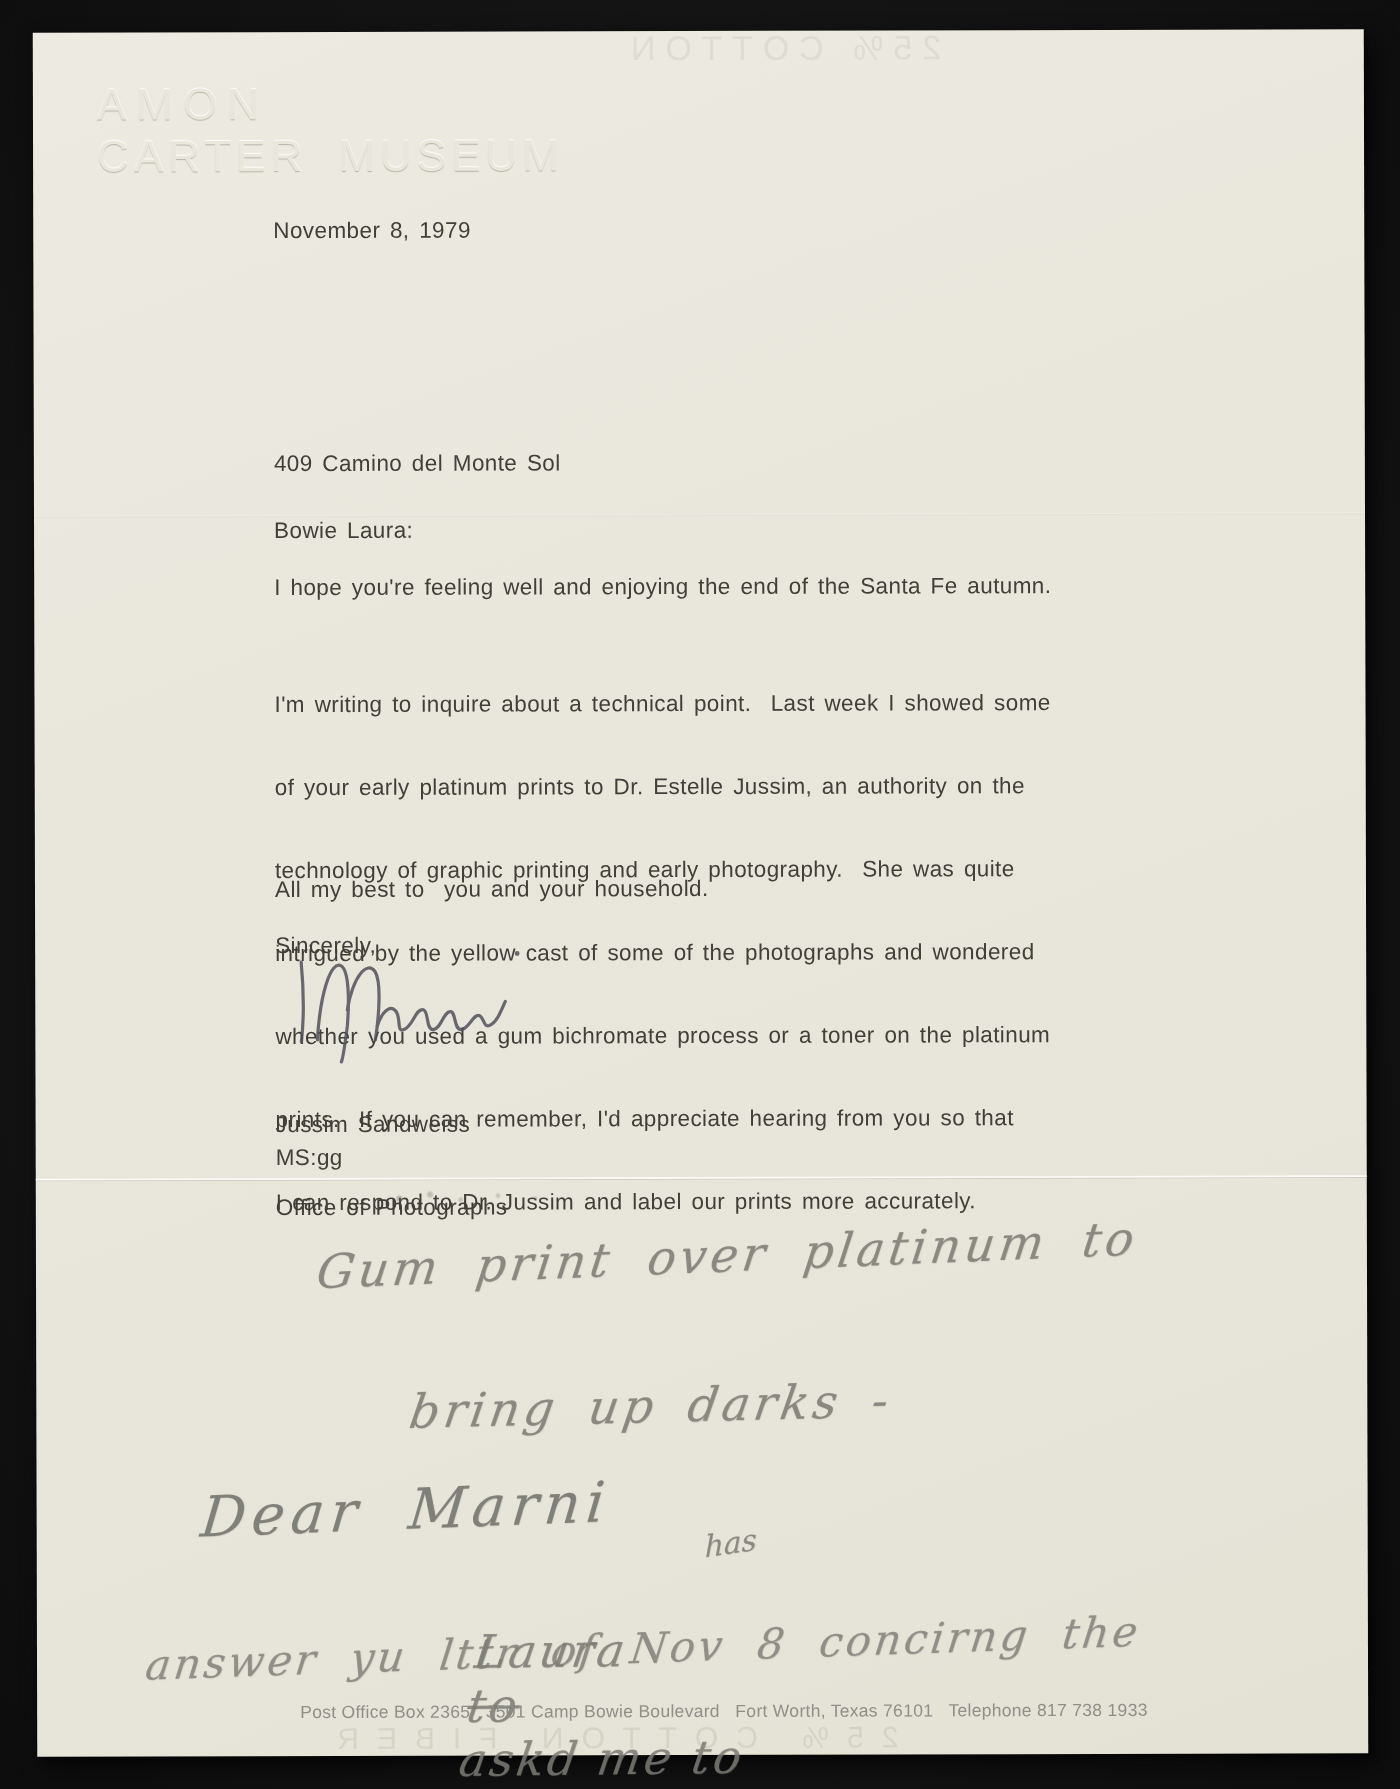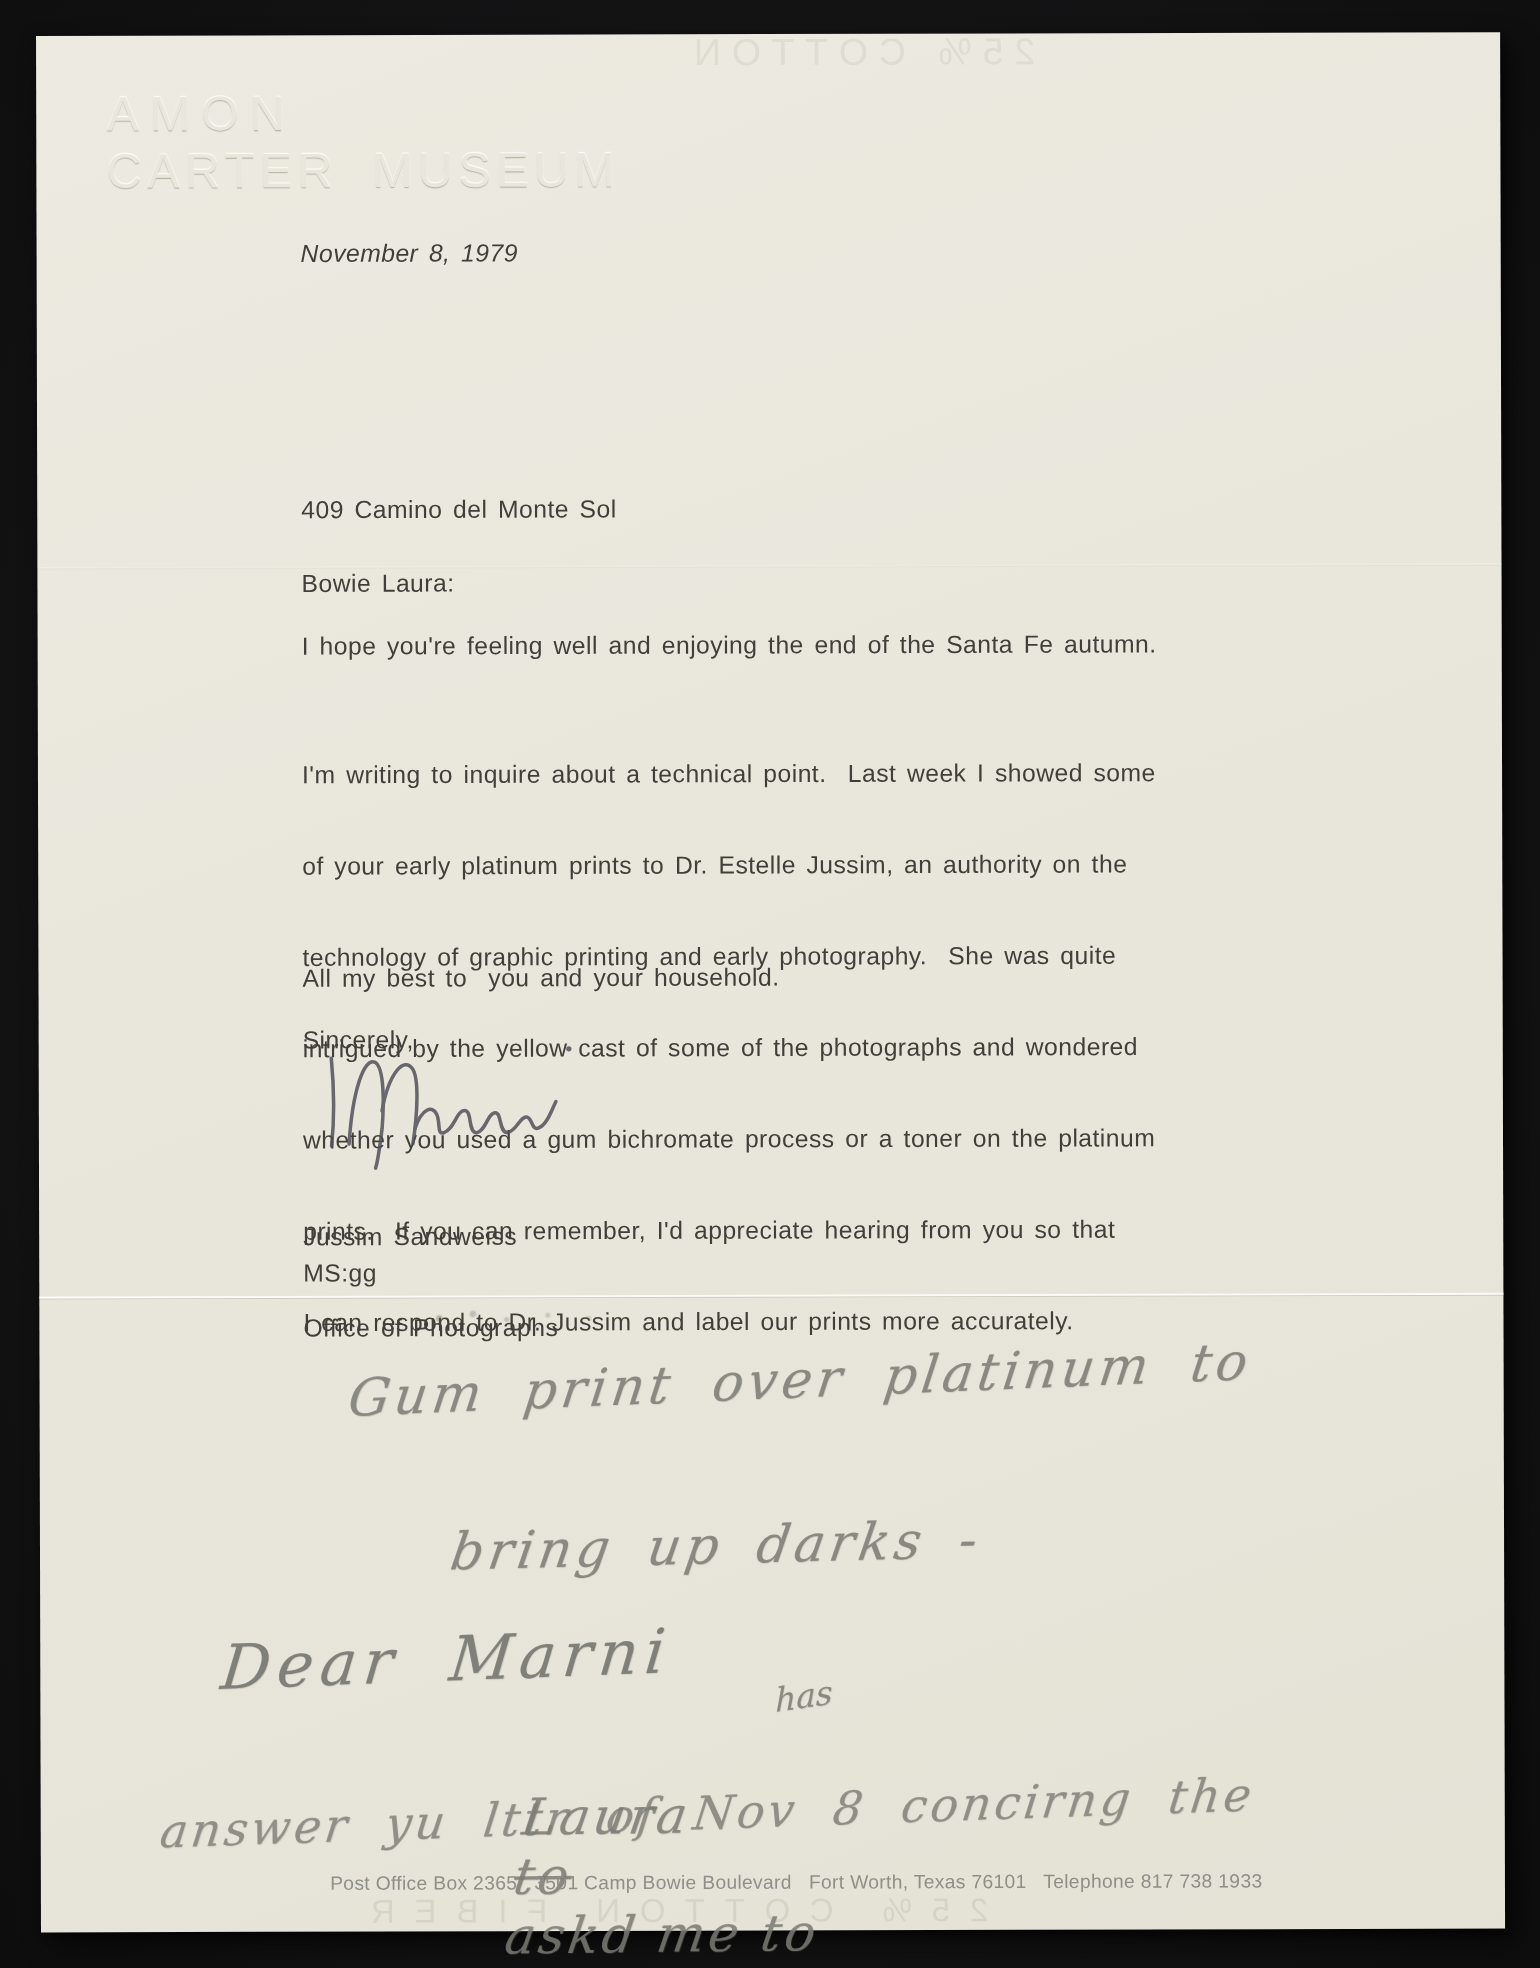--- a/index.html
+++ b/index.html
@@ -14,21 +14,21 @@
   .letterhead{position:absolute;left:64px;top:46px;color:#e9e7dc;
     font-family:"Liberation Sans",sans-serif;font-size:44px;line-height:52px;
     text-shadow:0 -1px 1px rgba(255,255,255,.9), 0 1px 1px rgba(104,99,85,.42),
       1px 0 1px rgba(255,255,255,.35);}
   .lh1{letter-spacing:10px;}
   .lh2{letter-spacing:5px;word-spacing:14px;}
   
   .typed{position:absolute;color:#403f39;font-size:22.5px;letter-spacing:.4px;
     word-spacing:3px;white-space:pre;font-family:"Liberation Sans",sans-serif;}
   .block div{line-height:31px;}
-  .date{left:240px;top:186px;font-style:italic;}
+  .date{left:240px;top:186px;}
   .recipient{left:240px;top:364px;}
   .salutation{left:240px;top:486px;}
   .para1{left:240px;top:543px;}
   .para2{left:240px;top:605px;}
   .para3{left:240px;top:845px;}
   .closing{left:240px;top:901px;}
   .senderblock{left:240px;top:1025px;}
   .ref{left:240px;top:1113px;}
   
   .signature{position:absolute;left:252px;top:912px;}

